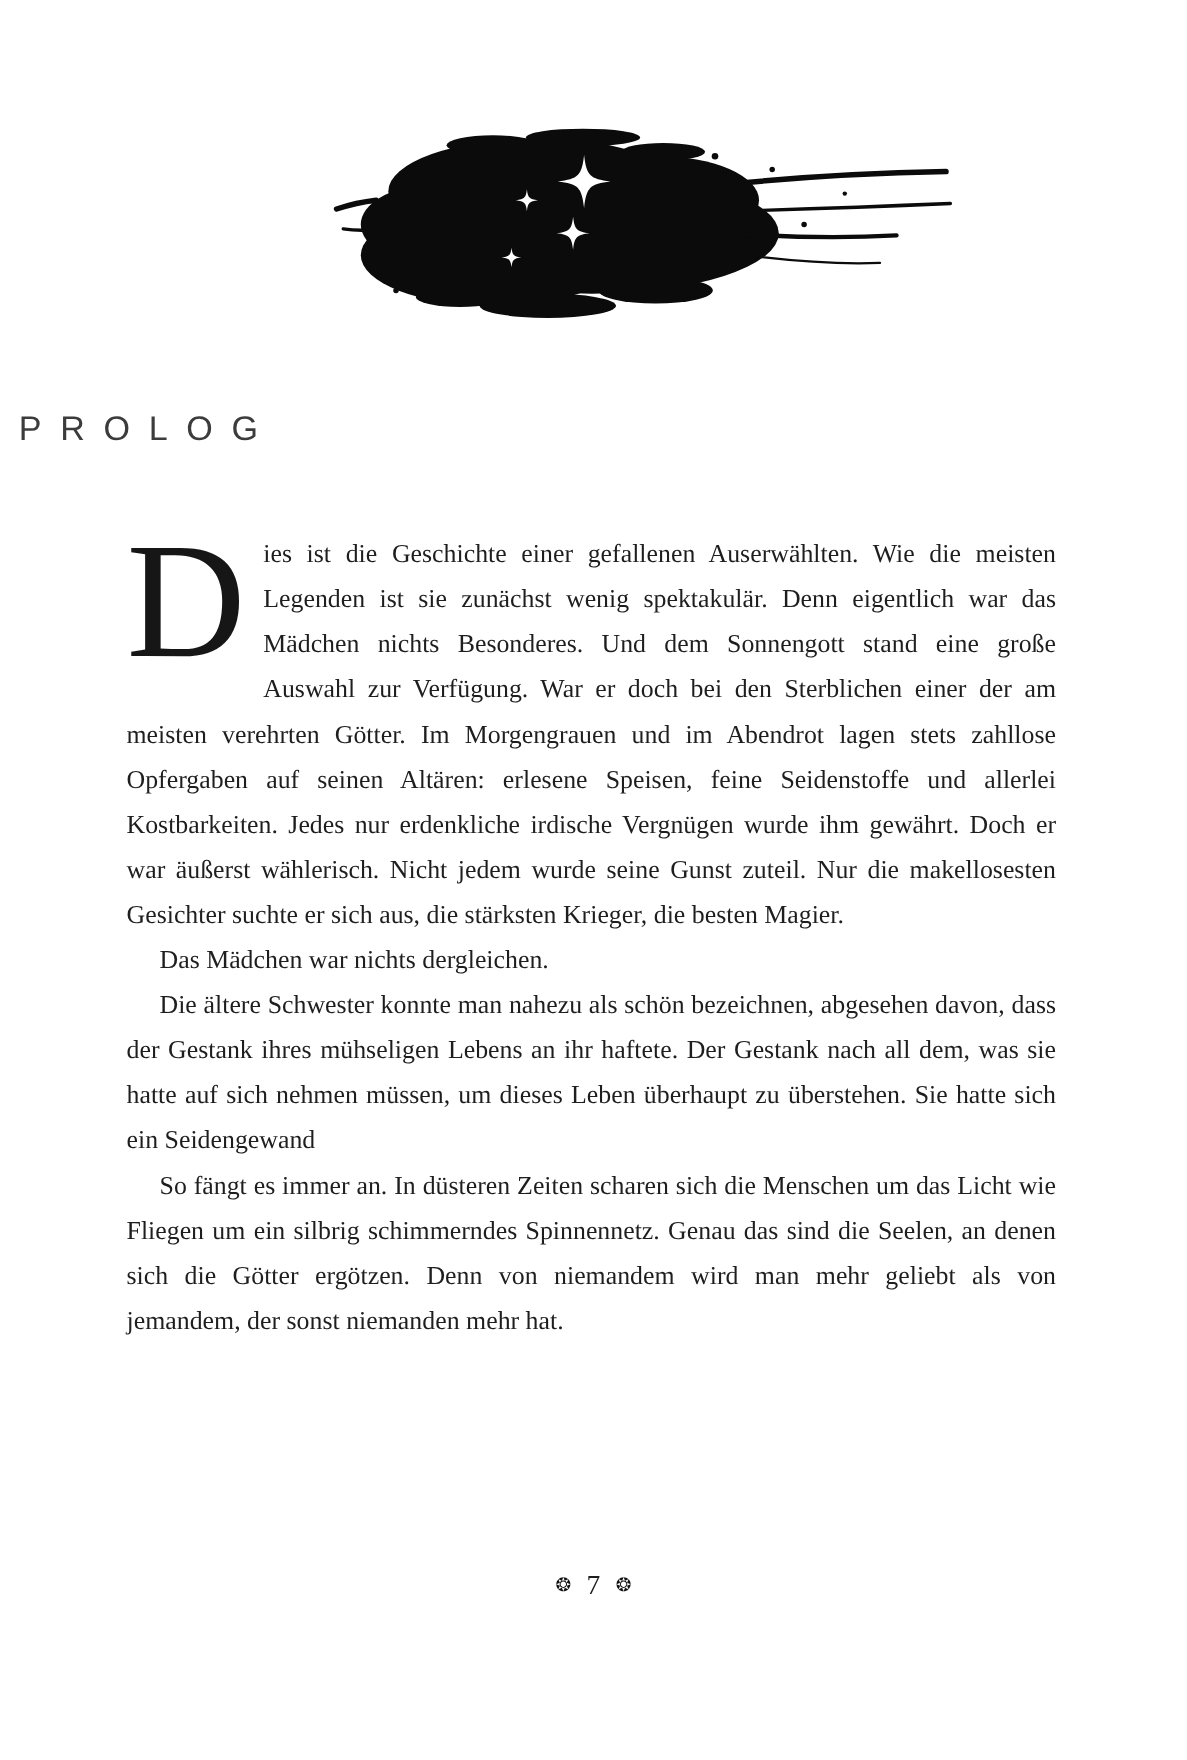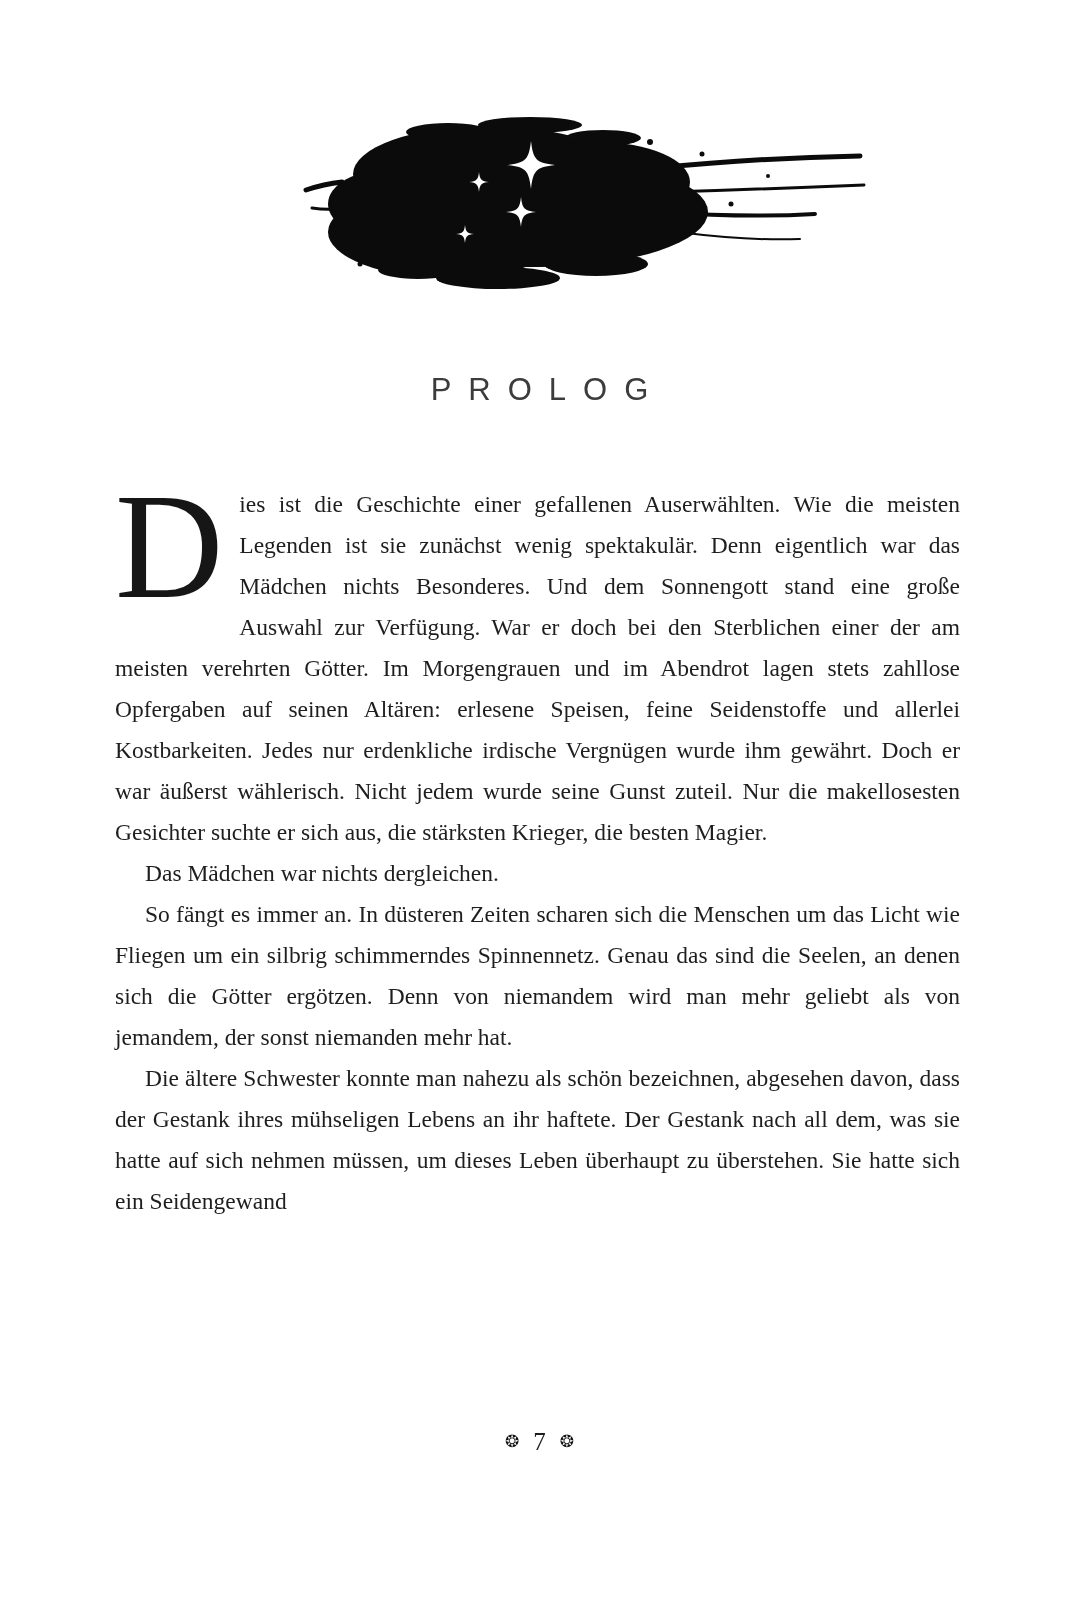--- a/index.html
+++ b/index.html
@@ -26,21 +26,20 @@
   .ornament-wrap svg {
     display: block;
     width: 100%;
     height: 100%;
   }
   .heading {
     position: absolute;
     top: 372px;
     left: 0;
     width: 100%;
-    text-align: center;
     font-family: "Liberation Sans", sans-serif;
     font-size: 31px;
     font-weight: 400;
     letter-spacing: 17px;
     text-indent: 17px;
     color: #3c3c3c;
   }
   .body-text {
     position: absolute;
     top: 484px;
@@ -134,21 +133,21 @@
         <path d="M0,-1 C0.09,-0.22 0.22,-0.09 1,0 C0.22,0.09 0.09,0.22 0,1 C-0.09,0.22 -0.22,0.09 -1,0 C-0.22,-0.09 -0.09,-0.22 0,-1 Z" transform="translate(167,122) scale(9)"></path>
       </g>
     </svg>
   </div>
 
   <div class="heading">PROLOG</div>
 
   <div class="body-text">
     <p><span class="dropcap">D</span><span>ies ist die Geschichte einer gefallenen Auserwählten. Wie die meisten Legenden ist sie zunächst wenig spektakulär. Denn eigentlich war das Mädchen nichts Besonderes. Und dem Sonnengott stand eine große Auswahl zur Verfügung. War er doch bei den Sterblichen einer der am meisten verehrten Götter. Im Morgengrauen und im Abendrot lagen stets zahllose Opfergaben auf seinen Altären: erlesene Speisen, feine Seidenstoffe und allerlei Kostbarkeiten. Jedes nur erdenkliche irdische Vergnügen wurde ihm gewährt. Doch er war äußerst wählerisch. Nicht jedem wurde seine Gunst zuteil. Nur die makellosesten Gesichter suchte er sich aus, die stärksten Krieger, die besten Magier.</span></p>
     <p class="indent">Das Mädchen war nichts dergleichen.</p>
+    <p class="indent">Die ältere Schwester konnte man nahezu als schön bezeichnen, abgesehen davon, dass der Gestank ihres mühseligen Lebens an ihr haftete. Der Gestank nach all dem, was sie hatte auf sich nehmen müssen, um dieses Leben überhaupt zu überstehen. Sie hatte sich ein Seidengewand</p>
     <p class="indent">So fängt es immer an. In düsteren Zeiten scharen sich die Menschen um das Licht wie Fliegen um ein silbrig schimmerndes Spinnennetz. Genau das sind die Seelen, an denen sich die Götter ergötzen. Denn von niemandem wird man mehr geliebt als von jemandem, der sonst niemanden mehr hat.</p>
-    <p class="indent">Die ältere Schwester konnte man nahezu als schön bezeichnen, abgesehen davon, dass der Gestank ihres mühseligen Lebens an ihr haftete. Der Gestank nach all dem, was sie hatte auf sich nehmen müssen, um dieses Leben überhaupt zu überstehen. Sie hatte sich ein Seidengewand</p>
   </div>
 
   <div class="footer">
     <span class="orn">❂</span><span class="pagenum">7</span><span class="orn">❂</span>
   </div>
 
 </div>
 
 </body></html>

